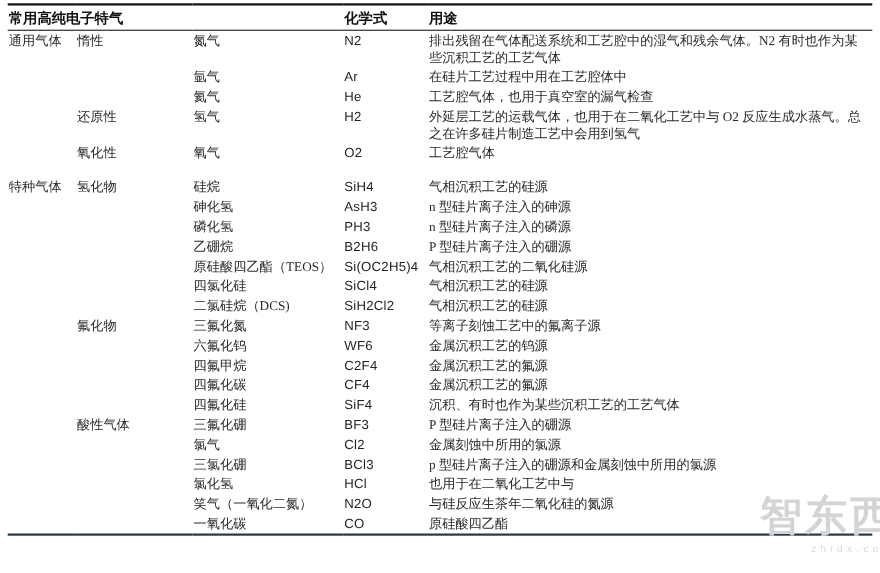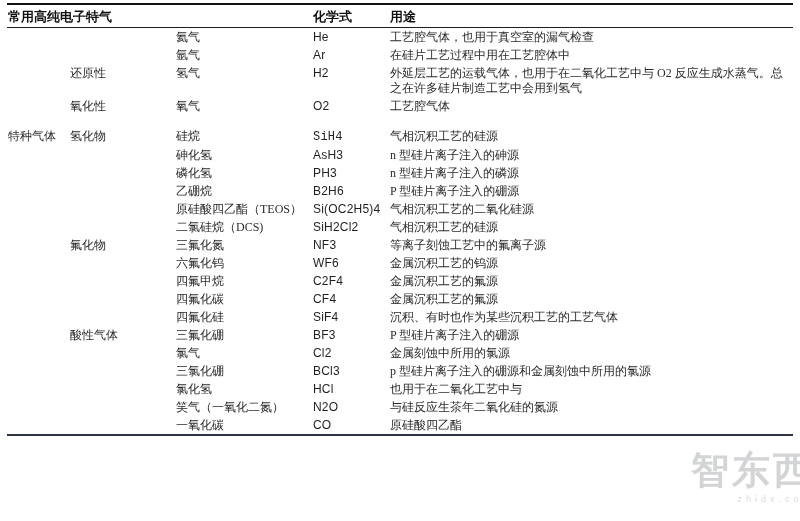--- a/index.html
+++ b/index.html
@@ -40,21 +40,21 @@
     line-height: 15px;
     vertical-align: top;
     padding: 2px 6px 1px 1px;
     color: #2a2a2a;
   }
   tbody td.formula {
     font-family: "Liberation Sans", "DejaVu Sans", sans-serif;
     color: #1f1f1f;
     letter-spacing: 0.2px;
   }
-  tbody tr.section-start td { padding-top: 15px; font-family: Liberation Mono, monospace; }
+  tbody tr.section-start td { padding-top: 15px; }
   .watermark {
     position: absolute;
     left: 664px;
     top: 450px;
     width: 150px;
     text-align: right;
     pointer-events: none;
     font-family: "Liberation Sans", "DejaVu Sans", sans-serif;
   }
   .wm-logo {
@@ -86,32 +86,39 @@
     </colgroup>
     <thead>
       <tr>
         <th colspan="3">常用高纯电子特气</th>
         <th>化学式</th>
         <th>用途</th>
       </tr>
     </thead>
     <tbody id="table-body">
         <tr>
+    <td class="cat">通用气体</td>
+    <td class="sub">惰性</td>
+    <td class="gname">氮气</td>
+    <td class="formula">N2</td>
+    <td class="use">排出残留在气体配送系统和工艺腔中的湿气和残余气体。N2 有时也作为某些沉积工艺的工艺气体</td>
+  </tr>
+        <tr>
+    <td class="cat"></td>
+    <td class="sub"></td>
+    <td class="gname">氩气</td>
+    <td class="formula">Ar</td>
+    <td class="use">在硅片工艺过程中用在工艺腔体中</td>
+  </tr>
+        <tr>
     <td class="cat"></td>
     <td class="sub"></td>
     <td class="gname">氦气</td>
     <td class="formula">He</td>
     <td class="use">工艺腔气体，也用于真空室的漏气检查</td>
-  </tr>
-        <tr>
-    <td class="cat"></td>
-    <td class="sub"></td>
-    <td class="gname">氩气</td>
-    <td class="formula">Ar</td>
-    <td class="use">在硅片工艺过程中用在工艺腔体中</td>
   </tr>
         <tr>
     <td class="cat"></td>
     <td class="sub">还原性</td>
     <td class="gname">氢气</td>
     <td class="formula">H2</td>
     <td class="use">外延层工艺的运载气体，也用于在二氧化工艺中与 O2 反应生成水蒸气。总之在许多硅片制造工艺中会用到氢气</td>
   </tr>
         <tr>
     <td class="cat"></td>
@@ -151,20 +158,27 @@
         <tr>
     <td class="cat"></td>
     <td class="sub"></td>
     <td class="gname">原硅酸四乙酯（TEOS）</td>
     <td class="formula">Si(OC2H5)4</td>
     <td class="use">气相沉积工艺的二氧化硅源</td>
   </tr>
         <tr>
     <td class="cat"></td>
     <td class="sub"></td>
+    <td class="gname">四氯化硅</td>
+    <td class="formula">SiCl4</td>
+    <td class="use">气相沉积工艺的硅源</td>
+  </tr>
+        <tr>
+    <td class="cat"></td>
+    <td class="sub"></td>
     <td class="gname">二氯硅烷（DCS)</td>
     <td class="formula">SiH2Cl2</td>
     <td class="use">气相沉积工艺的硅源</td>
   </tr>
         <tr>
     <td class="cat"></td>
     <td class="sub">氟化物</td>
     <td class="gname">三氟化氮</td>
     <td class="formula">NF3</td>
     <td class="use">等离子刻蚀工艺中的氟离子源</td>

